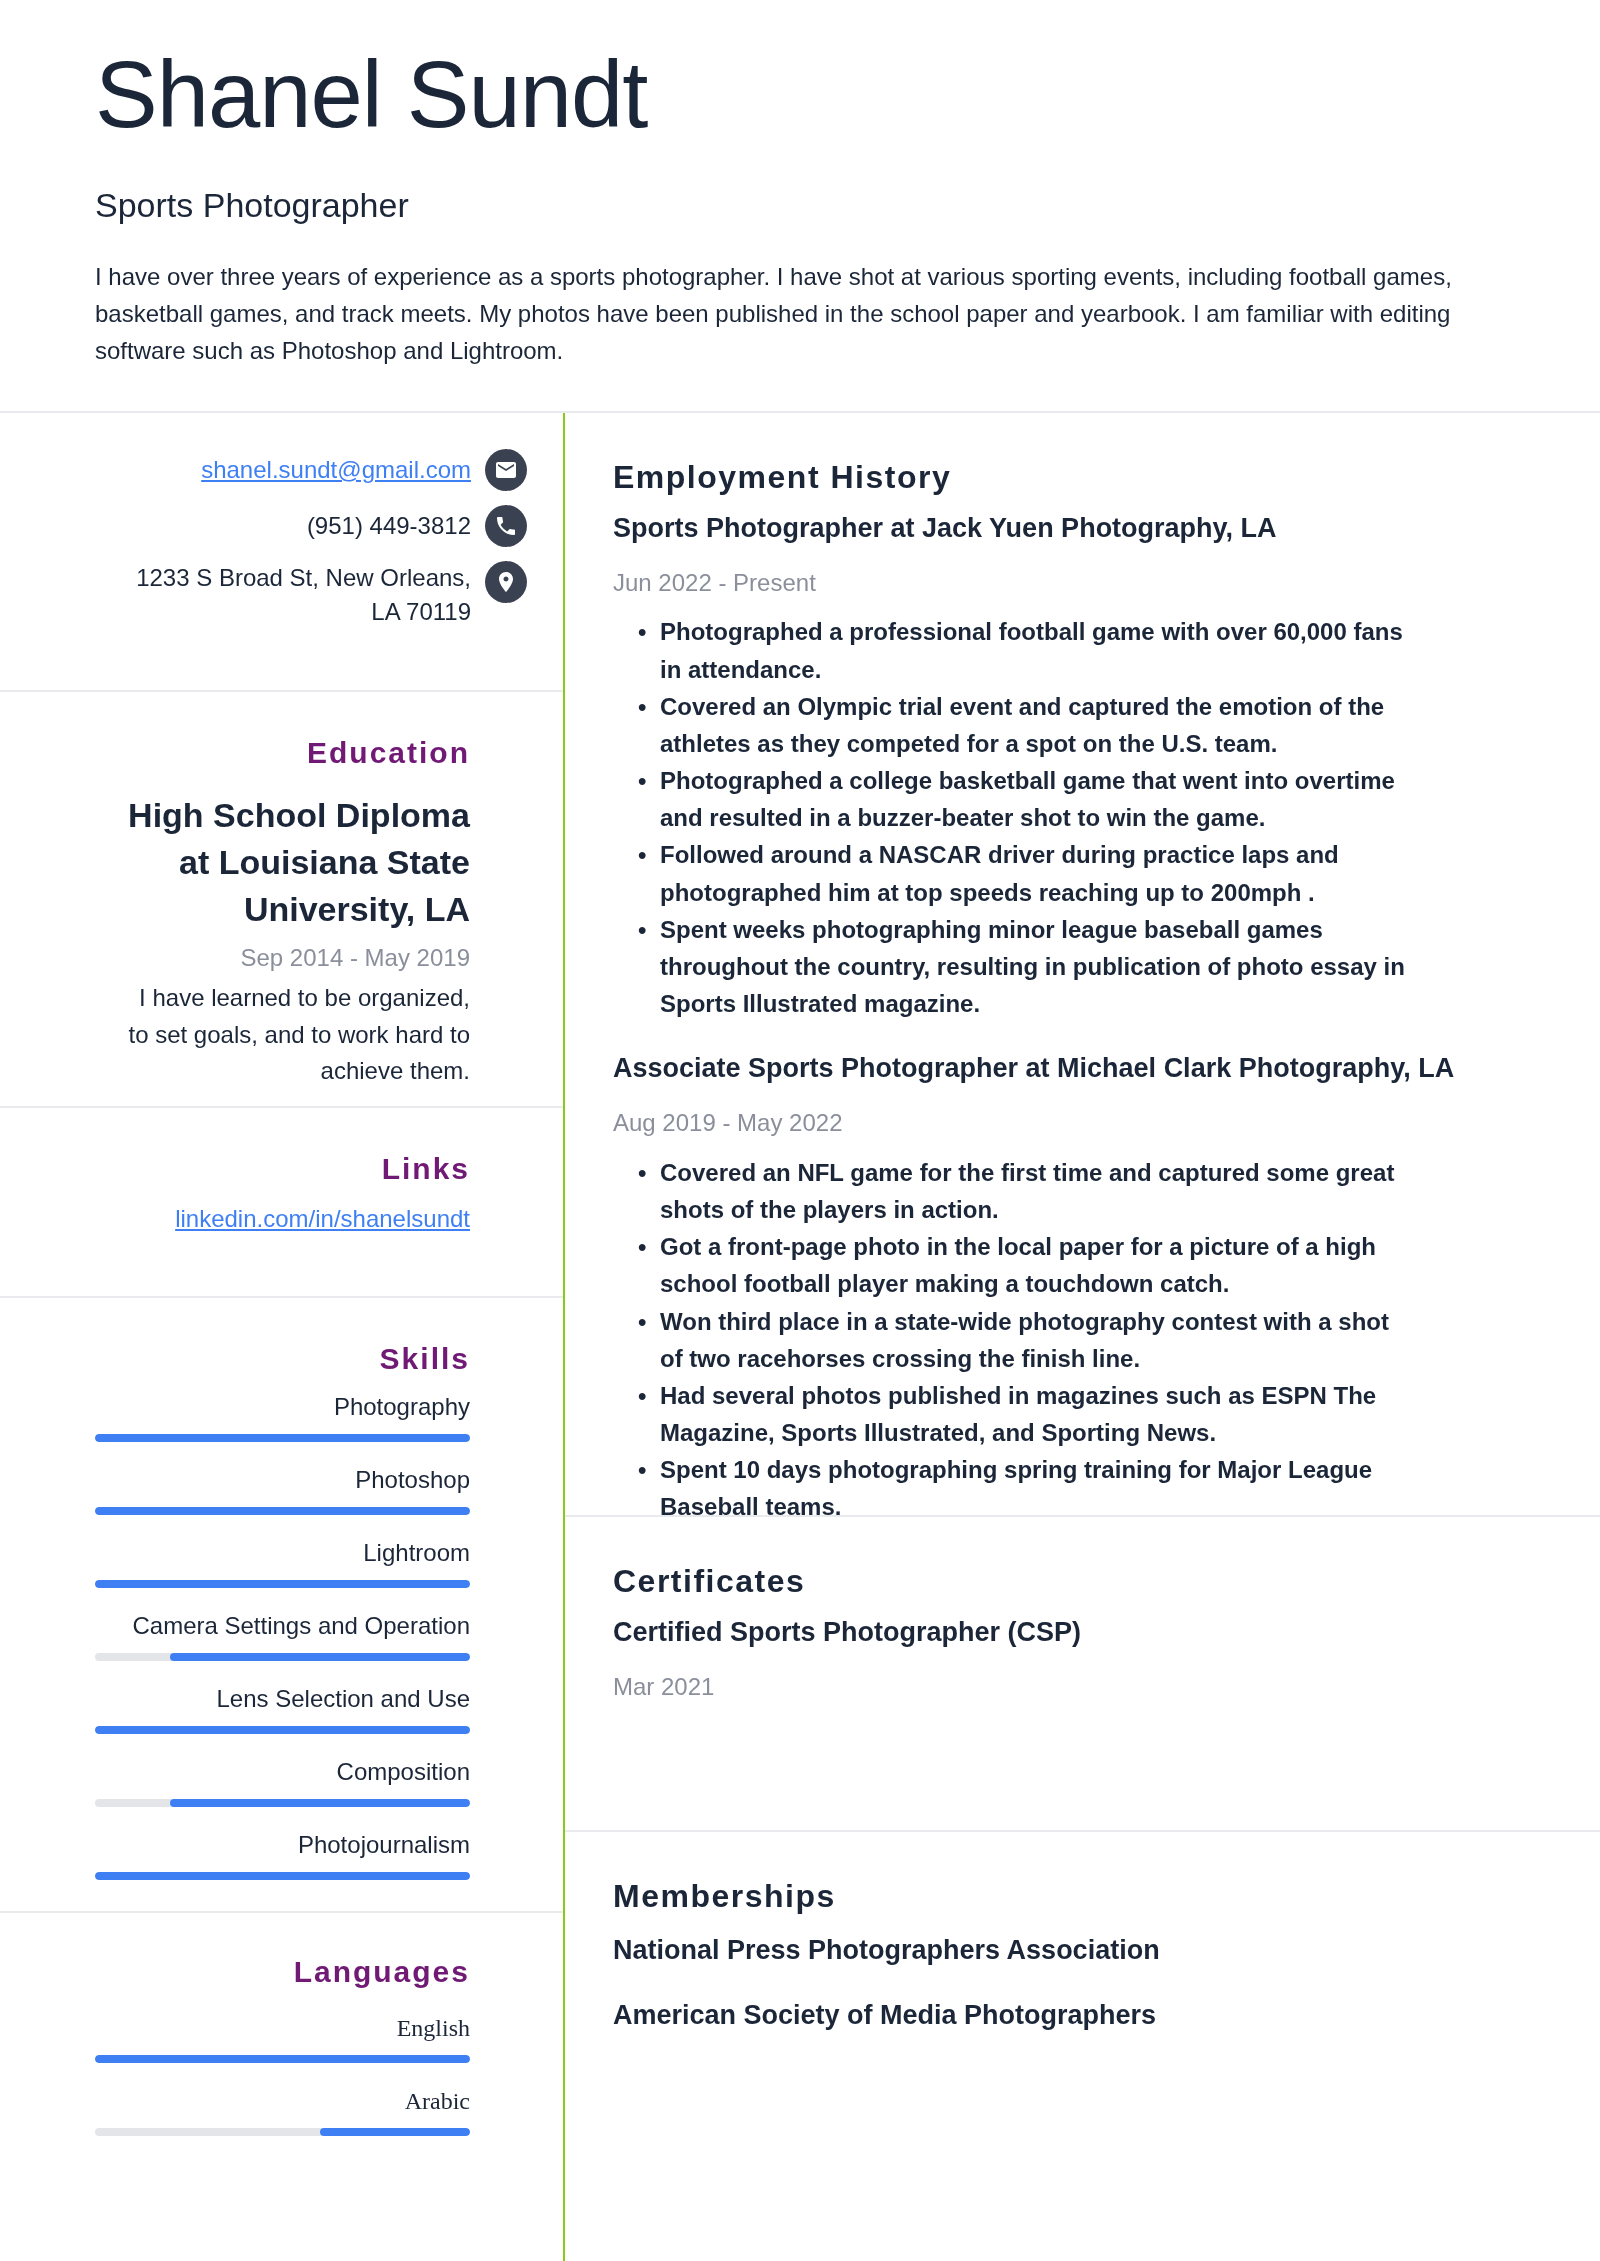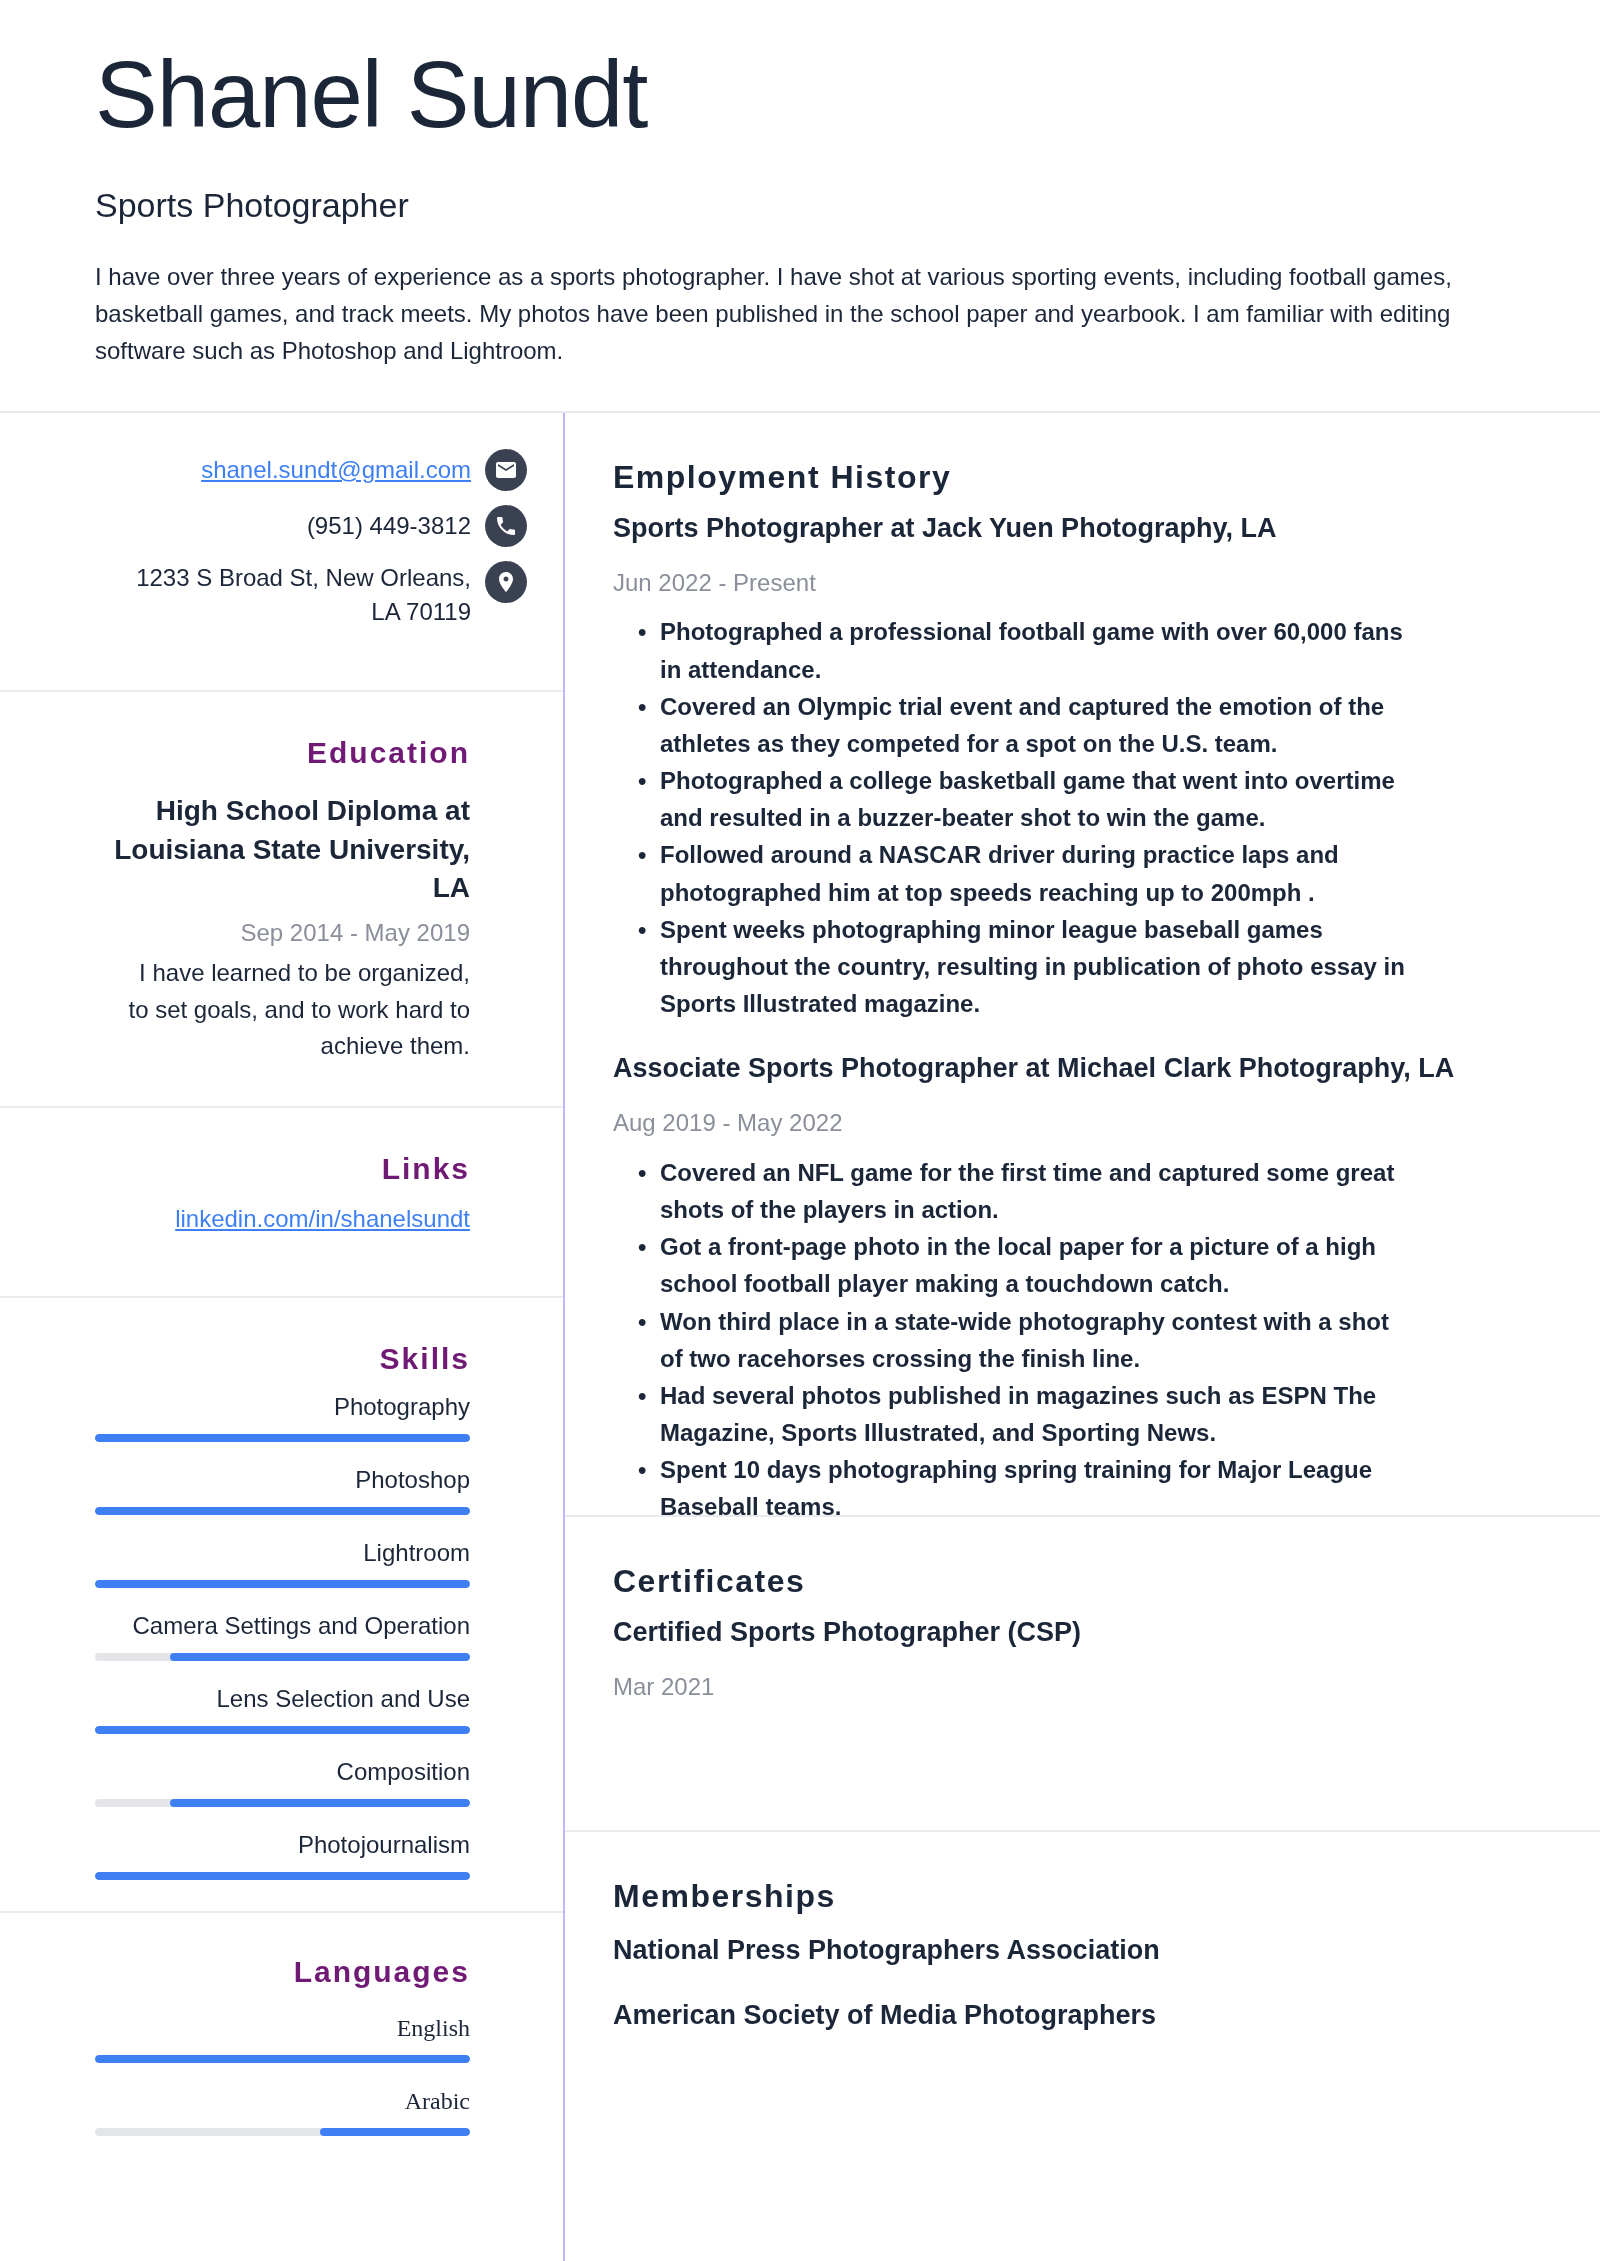--- a/index.html
+++ b/index.html
@@ -23,21 +23,21 @@
     letter-spacing: -1px; color: #1b2638; white-space: nowrap;
   }
   .subtitle { margin-top: 44px; font-size: 34px; font-weight: 400; color: #1b2638; }
   .summary { margin-top: 33px; font-size: 24px; line-height: 1.55; max-width: 1460px; color: #1b2638; }
 
   
   .content { flex: 1 1 auto; display: flex; min-height: 0; }
 
   .sidebar {
     width: 565px; flex: 0 0 565px;
-    border-right: 2px solid #c4b5fd;
+    border-right: 2px solid #84cc16;
     display: flex; flex-direction: column;
   }
   .side-section {
     border-bottom: 2px solid #e8eaee;
     text-align: right;
     padding: 44px 93px 0 95px;
   }
   .side-title { font-size: 30px; font-weight: 700; letter-spacing: 2px; color: #701a75; }
 
   .contact { height: 279px; flex: 0 0 279px; padding: 36px 36px 0 95px; }
@@ -50,21 +50,21 @@
   .addr-lines { font-size: 24px; line-height: 1.42; text-align: right; }
   .icon-circle {
     width: 42px; height: 42px; flex: 0 0 42px; border-radius: 50%;
     background: #3a4252; display: flex; align-items: center; justify-content: center;
   }
   .icon-circle svg { width: 24px; height: 24px; fill: #ffffff; display: block; }
 
   a.blue-link { color: #3e80f4; text-decoration: underline; }
 
   .education { height: 416px; flex: 0 0 416px; }
-  .degree { margin-top: 22px; font-size: 28px; font-weight: 700; line-height: 1.38; }
+  .degree { margin-top: 22px; font-size: 34px; font-weight: 700; line-height: 1.38; }
   .edu-dates { margin-top: 8px; font-size: 24px; color: #8a8f9b; line-height: 1.4; }
   .edu-desc { margin-top: 6px; font-size: 24px; line-height: 1.52; max-width: 352px; margin-left: auto; }
 
   .links-sec { height: 190px; flex: 0 0 190px; }
   .side-link { display: inline-block; margin-top: 16px; font-size: 24px; line-height: 1.4; }
 
   .skills-sec { height: 615px; flex: 0 0 615px; }
   .bar-list { margin-top: 14px; }
   .bar-item { margin-bottom: 21px; }
   .bar-label { font-size: 24px; line-height: 34px; margin-bottom: 10px; }

